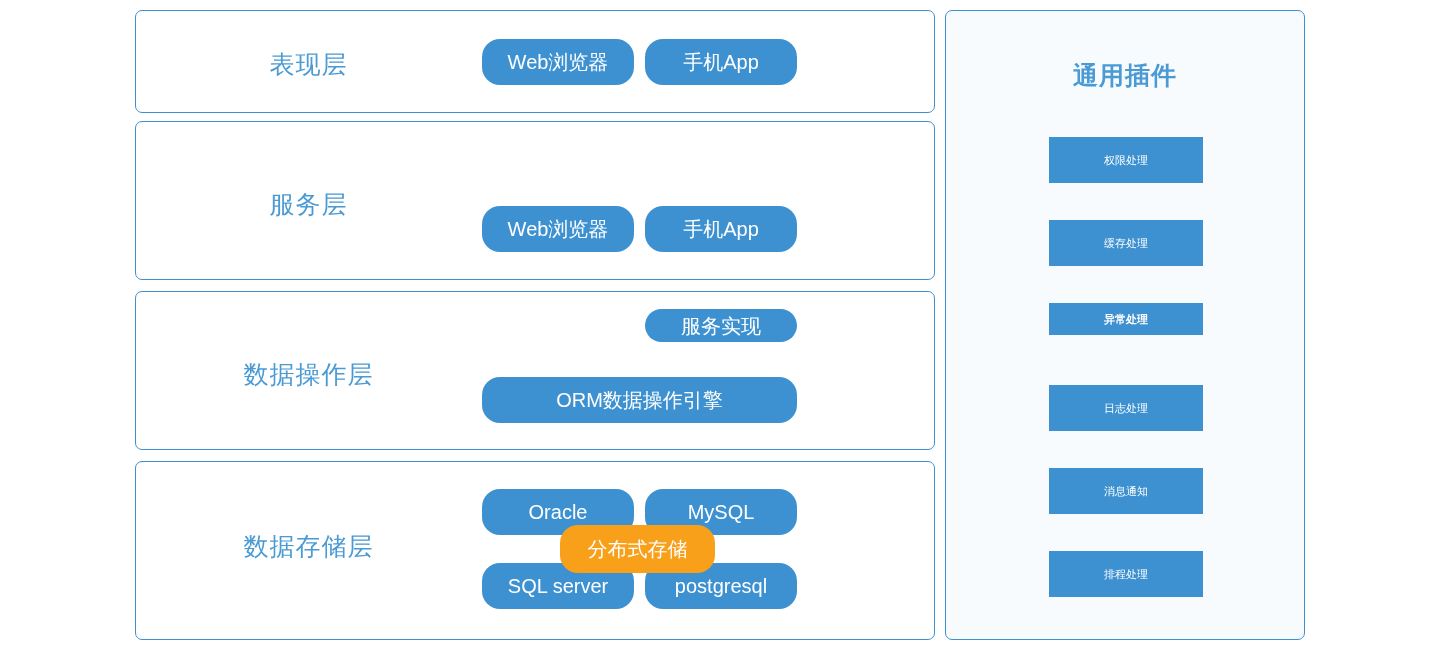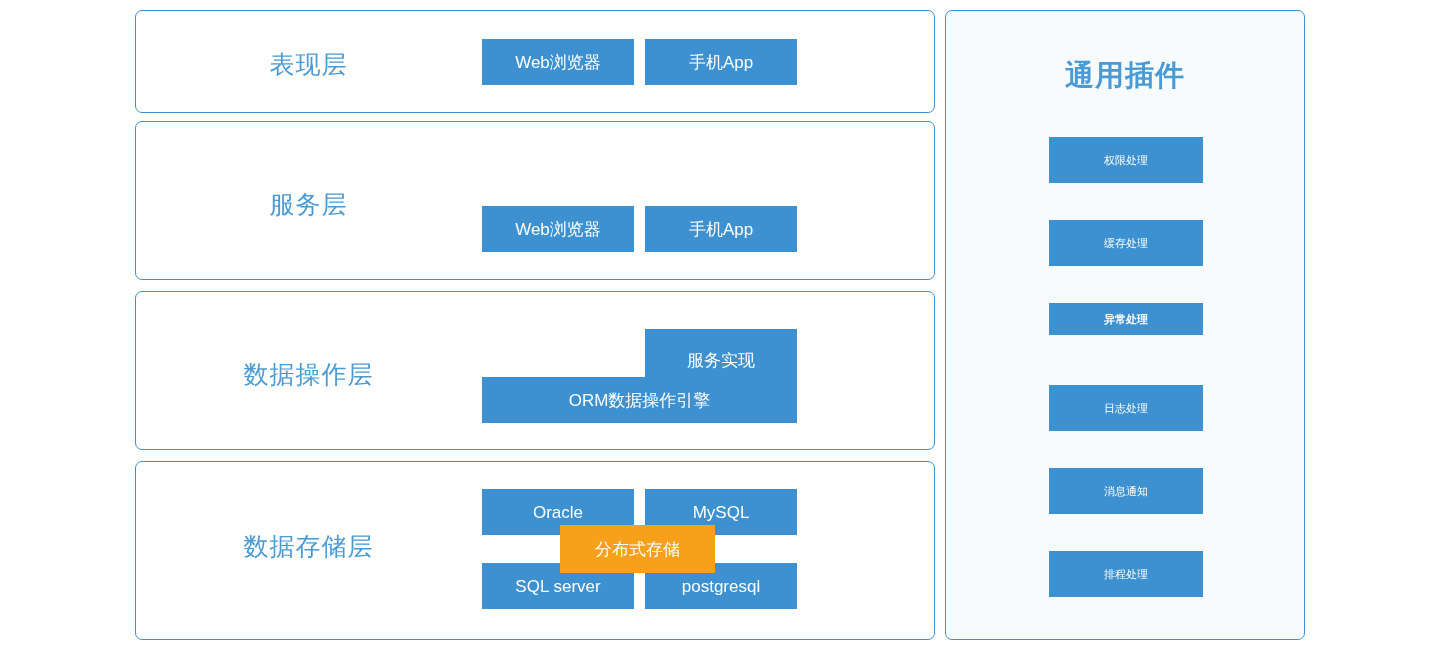--- a/index.html
+++ b/index.html
@@ -42,48 +42,49 @@
     transform: translateY(-50%);
     white-space: nowrap;
   }
 
   
   .node {
     position: absolute;
     box-sizing: border-box;
     background: #3d91d1;
     color: #ffffff;
-    font-size: 17px;
+    font-size: 20px;
     line-height: 1;
     display: flex;
     align-items: center;
     justify-content: center;
     text-align: center;
     white-space: nowrap;
+    border-radius: 18px;
   }
   .node.orange {
     background: #f9a01b;
     z-index: 5;
   }
 
   
   .plugin-panel {
     position: absolute;
     box-sizing: border-box;
     border: 1px solid #3d91d1;
     border-radius: 7px;
     background: #f7fbfe;
   }
   .plugin-title {
     position: absolute;
     left: 0;
     width: 100%;
     text-align: center;
     color: #4a9ad4;
-    font-size: 29px;
+    font-size: 25px;
     font-weight: bold;
     letter-spacing: 1px;
     line-height: 1;
     transform: translateY(-50%);
     white-space: nowrap;
   }
   .plugin-node {
     position: absolute;
     box-sizing: border-box;
     background: #3d91d1;
@@ -109,21 +110,21 @@
   </div>
 
   <div class="layer-panel" style="left:135px; top:121px; width:800px; height:159px;">
     <div class="layer-title" style="top:82px;">服务层</div>
     <div class="node" style="left:346px; top:84px; width:152px; height:46px;">Web浏览器</div>
     <div class="node" style="left:509px; top:84px; width:152px; height:46px;">手机App</div>
   </div>
 
   <div class="layer-panel" style="left:135px; top:291px; width:800px; height:159px;">
     <div class="layer-title" style="top:82px;">数据操作层</div>
-    <div class="node" style="left:509px; top:37px; width:152px; height:62px;">服务实现</div>
+    <div class="node" style="left:509px; top:17px; width:152px; height:33px;">服务实现</div>
     <div class="node" style="left:346px; top:85px; width:315px; height:46px;">ORM数据操作引擎</div>
   </div>
 
   <div class="layer-panel" style="left:135px; top:461px; width:800px; height:179px;">
     <div class="layer-title" style="top:84px;">数据存储层</div>
     <div class="node" style="left:346px; top:27px; width:152px; height:46px;">Oracle</div>
     <div class="node" style="left:509px; top:27px; width:152px; height:46px;">MySQL</div>
     <div class="node" style="left:346px; top:101px; width:152px; height:46px;">SQL server</div>
     <div class="node" style="left:509px; top:101px; width:152px; height:46px;">postgresql</div>
     <div class="node orange" style="left:424px; top:63px; width:155px; height:48px;">分布式存储</div>

